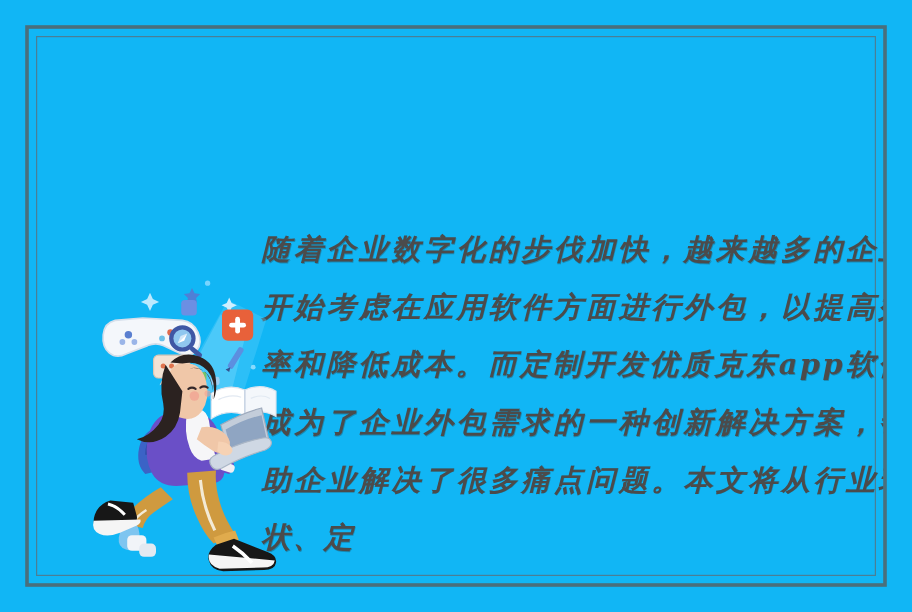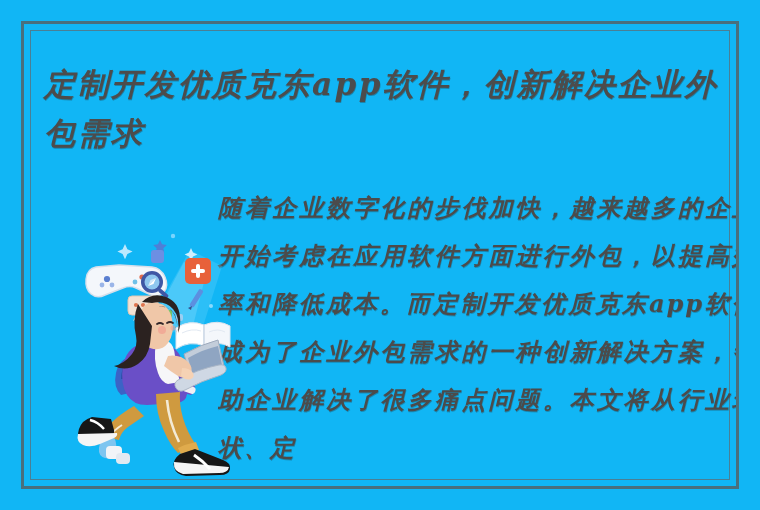--- a/index.html
+++ b/index.html
@@ -103,21 +103,20 @@
 </head>
 <body>
 
 <div id="banner">
 
   <div id="frame-outer"></div>
   <div id="frame-inner"></div>
 
   <div id="content-clip">
 
-    <div id="title">定制开发优质克东app软件，创新解决企业外包需求</div>
 
     <div id="body-text">随着企业数字化的步伐加快，越来越多的企业开始考虑在应用软件方面进行外包，以提高效率和降低成本。而定制开发优质克东app软件成为了企业外包需求的一种创新解决方案，帮助企业解决了很多痛点问题。本文将从行业现状、定</div>
 
     <div id="illustration">
       <svg width="182" height="268" viewBox="0 0 182 268" xmlns="http://www.w3.org/2000/svg">
 
         <path d="M74 118 L118 40 L150 56 L128 126 Z" fill="#5fd0fb" opacity="0.35"></path>
         <path d="M80 112 L112 52 L134 64 L120 120 Z" fill="#86dcfd" opacity="0.35"></path>
 
         <g>

